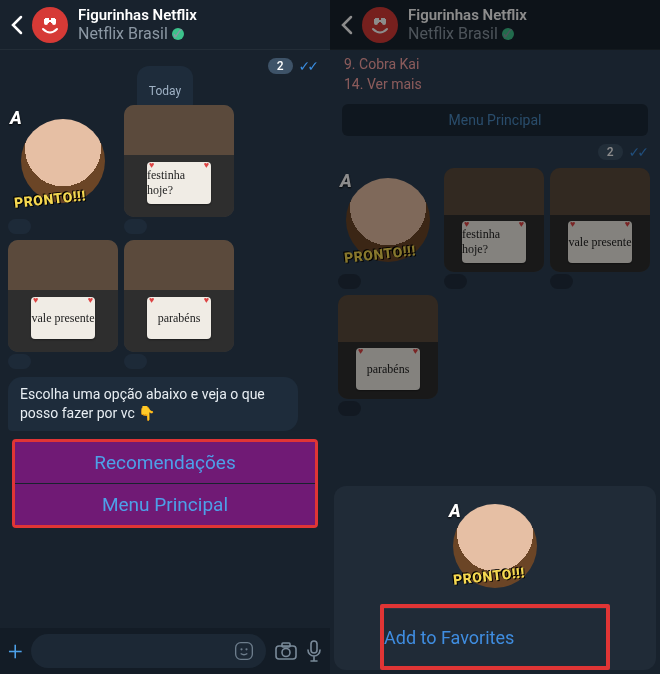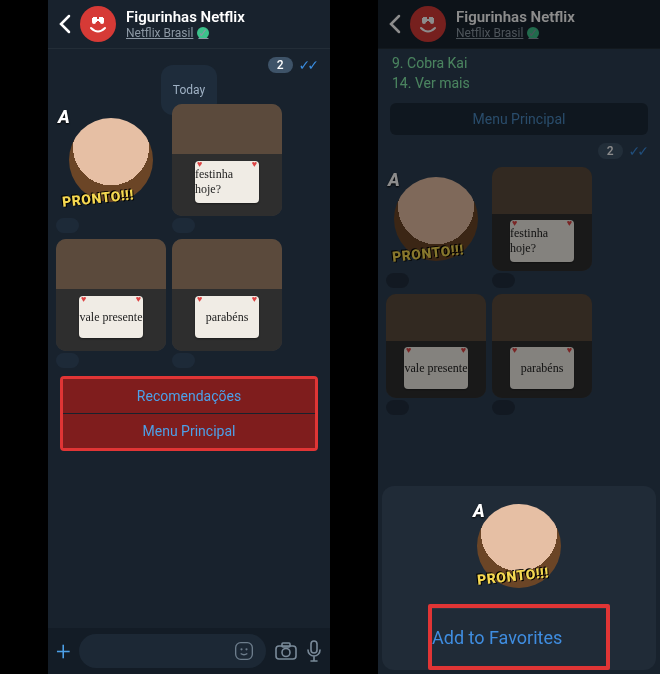--- a/index.html
+++ b/index.html
@@ -4,41 +4,41 @@
 <style>
   * { box-sizing: border-box; margin: 0; padding: 0; }
   body {
     width: 660px;
     height: 674px;
     background: #000;
     font-family: -apple-system, BlinkMacSystemFont, "Segoe UI", Roboto, Helvetica, Arial, sans-serif;
     display: flex;
     overflow: hidden;
   }
-  .pane { width: 330px; height: 674px; background: #18222d; position: relative; display: flex; flex-direction: column; margin-left: 48px; }
+  .pane { width: 330px; height: 674px; background: #18222d; position: relative; display: flex; flex-direction: column; }
   .header {
     display: flex; align-items: center; padding: 6px 10px; background: #18222d;
     border-bottom: 1px solid rgba(255,255,255,0.05);
   }
   .back-icon { color: #fff; margin-right: 8px; }
   .avatar {
     width: 36px; height: 36px; border-radius: 50%;
     background: #d63a36; display: flex; align-items: center; justify-content: center;
     margin-right: 10px; position: relative;
   }
   .avatar::after{
     content:""; position:absolute; width:22px;height:22px;border-radius:50%;
     background: radial-gradient(circle at 35% 30%, #fff 0 3px, transparent 3px),
                 radial-gradient(circle at 65% 30%, #fff 0 3px, transparent 3px);
   }
   .avatar-smile{position:absolute;left:7px;top:9px;width:22px;height:22px;}
   .title-col { display: flex; flex-direction: column; }
   .chat-title { color: #fff; font-weight: 600; font-size: 15px; }
   .chat-sub { display: flex; align-items: center; gap: 4px; }
-  .chat-sub span { color: #8c98a4; font-size: 12px; text-decoration: underline; }
+  .chat-sub span { color: #8c98a4; font-size: 16px; }
   .verify {
     width: 12px; height: 12px; background: #3cc28b; border-radius: 50%;
     display:flex;align-items:center;justify-content:center;color:#fff;font-size:8px;
   }
   .chat-body { flex: 1; overflow: hidden; padding: 4px 8px 0 8px; }
   .badge-row { display:flex; justify-content:flex-end; gap:6px; align-items:center; margin:4px 6px 6px 0;}
   .count-badge {
     background:#3e5368; color:#fff; font-size:12px; border-radius:11px;
     padding:1px 9px; font-weight:500;
   }
@@ -89,38 +89,38 @@
   .bubble{
     background:#1e2c3b;color:#e8eef3;padding:8px 12px;border-radius:14px;
     border-bottom-left-radius:4px;font-size:14px;margin:4px 10px 8px 0;
     max-width:290px;line-height:1.35;position:relative;
   }
   .pointer{font-size:14px;}
   .btn-list{
     border:3px solid #e03535; border-radius:4px; padding:0; margin:0 4px 8px 4px;
   }
   .btn-list .option{
-    background:#7f1d1d;color:#4da0e8;text-align:center;padding:9px 0;
-    font-size:14px;border-bottom:1px solid #18222d;cursor:pointer;
+    background:#701a75;color:#4da0e8;text-align:center;padding:9px 0;
+    font-size:19px;border-bottom:1px solid #18222d;cursor:pointer;
   }
   .btn-list .option:last-child{border-bottom:none;}
   .input-bar{
     position:absolute;bottom:0;left:0;right:0;display:flex;align-items:center;
     background:#131c26;padding:6px 8px;gap:8px;
   }
   .plus-icon{color:#4da0e8;font-size:26px;font-weight:300;}
   .input-field{
     flex:1;height:34px;background:#1c2835;border-radius:17px;border:none;
     display:flex;align-items:center;justify-content:flex-end;padding:0 12px;
   }
   .sticker-input-icon{color:#6d7d8c;}
   .cam-icon,.mic-icon{color:#6d7d8c;}
   
   .dimbg{ filter:brightness(0.55); }
-  .list-msg{ color:#86efac;font-size:14px;padding:2px 6px; }
+  .list-msg{ color:#fca5a5;font-size:14px;padding:2px 6px; }
   .menu-btn-dim{
     margin:10px 4px 8px 4px;background:#1c2a38;color:#4a8ac2;text-align:center;
     padding:8px 0;border-radius:6px;font-size:14px;
   }
   .right-badge{display:flex;justify-content:flex-end;gap:6px;margin:8px 6px 8px 0;}
   .modal{
     position:absolute;left:0;right:0;bottom:0;padding:0 4px 4px 4px;
     display:flex;flex-direction:column;gap:6px;
   }
   .sheet{
@@ -200,20 +200,24 @@
       </div>
       <div class="sticker-col">
         <div class="sticker">
           <div class="person"></div>
           <div class="sign">parabéns</div>
         </div>
         <span class="time-pill">&nbsp;&nbsp;&nbsp;</span>
       </div>
     </div>
 
+    <div class="bubble">
+      <span>Escolha uma opção abaixo e veja o que posso fazer por vc</span>
+      <span class="pointer">👇</span>
+    </div>
 
     <div class="btn-list">
       <div class="option">Recomendações</div>
       <div class="option">Menu Principal</div>
     </div>
   </div>
 
   <div class="input-bar">
     <span class="plus-icon">+</span>
     <div class="input-field">

